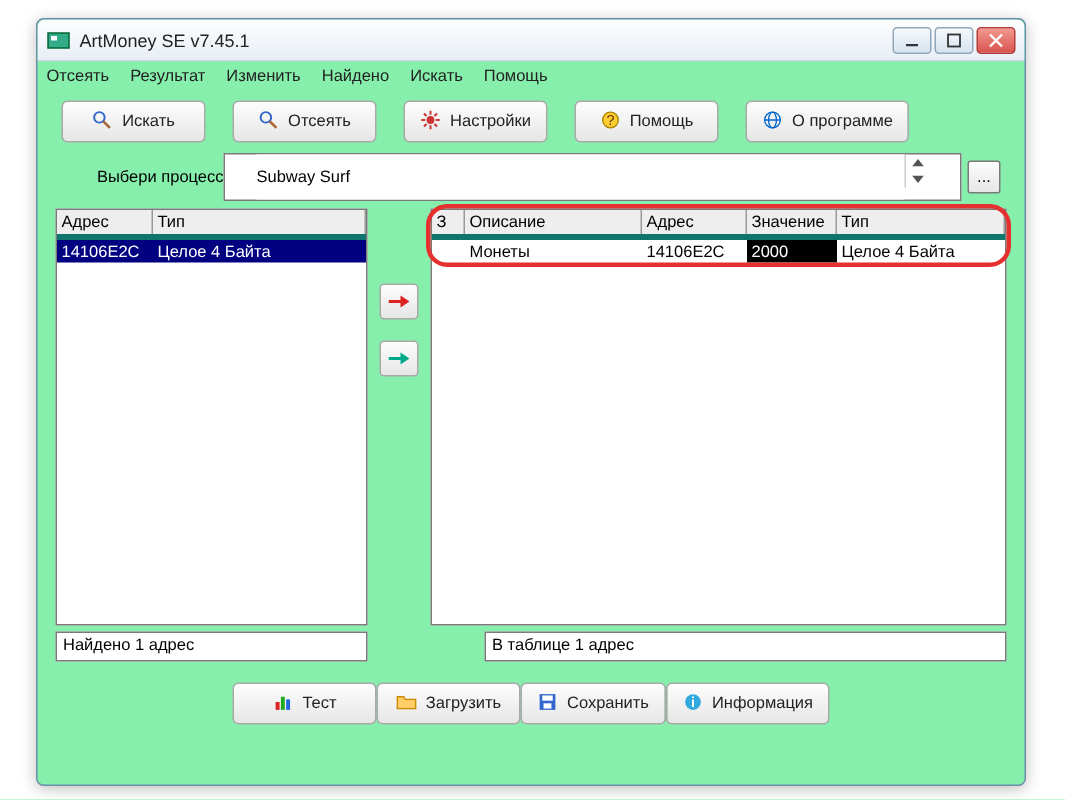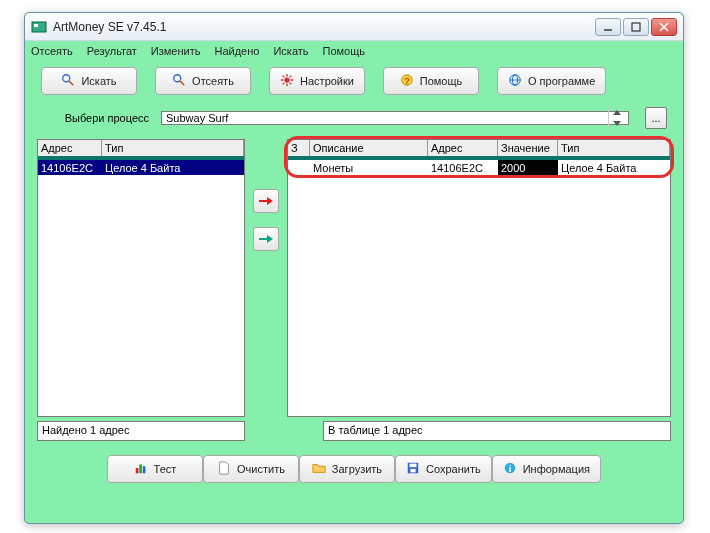--- a/index.html
+++ b/index.html
@@ -15,23 +15,23 @@
 .winbtn.close { background: linear-gradient(#f29a8f,#d9534f); border-color: #b33c38; color:#fff; }
 .winbtn svg { width: 10px; height: 10px; }
 
 .menubar { height: 20px; display: flex; align-items: center; padding: 0 6px; gap: 14px; color: #222; }
 .menubar span { cursor: default; }
 
 .toolbar { height: 40px; display: flex; align-items: center; padding: 4px 16px; gap: 18px; }
 .btn { height: 28px; min-width: 96px; padding: 0 10px; border: 1px solid #a9a9a9; border-radius: 4px; background: linear-gradient(#fdfdfd,#e6e6e6); display: flex; align-items: center; justify-content: center; gap: 6px; cursor: pointer; color:#222; }
 .btn svg { width: 14px; height: 14px; }
 
-.procrow { height: 34px; display: flex; align-items: center; padding: 0 16px; gap: 12px; }
+.procrow { height: 34px; display: flex; align-items: center; padding: 0 16px; }
 .procrow .lbl { width: 108px; text-align: right; }
-.procsel { flex: 1; height: 14px; border: 1px solid #7a7a7a; background: #fff; display: flex; align-items: center; padding: 0 4px; }
+.procsel { flex: 1; height: 32px; border: 1px solid #7a7a7a; background: #fff; display: flex; padding: 0 21px; }
 .procsel input { border: 0; outline: 0; flex: 1; font-size: 11px; }
 .spin { width: 16px; height: 22px; display: flex; flex-direction: column; border-left: 1px solid #ccc; }
 .spin div { flex:1; display:flex; align-items:center; justify-content:center; cursor:pointer; }
 .browse { width: 22px; height: 22px; border:1px solid #7a7a7a; border-radius:2px; background:linear-gradient(#fdfdfd,#e6e6e6); margin-left:4px; display:flex; align-items:center; justify-content:center; cursor:pointer;}
 
 .workspace { display: flex; padding: 4px 12px 2px; gap: 6px; height: 284px; }
 .panel { border: 1px solid #7a7a7a; background: #fff; display:flex; flex-direction:column; }
 .panel.left { width: 208px; }
 .panel.right { flex: 1; position: relative; }
 .hdrrow { display:flex; background:#eee; border-bottom:4px solid #0f766e; }
@@ -212,26 +212,20 @@
     <div class="btn">
         <span><svg viewBox="0 0 16 16">
             <rect x="2" y="8" width="3" height="6" fill="#d22"></rect>
             <rect x="6" y="4" width="3" height="10" fill="#2a2"></rect>
             <rect x="10" y="6" width="3" height="8" fill="#26d"></rect>
           </svg></span>
         <span>Тест</span>
       </div>
     <div class="btn">
         <span><svg viewBox="0 0 16 16">
-            <path d="M3 1h7l3 3v11H3Z" fill="#fff" stroke="#888"></path>
-          </svg></span>
-        <span>Очистить</span>
-      </div>
-    <div class="btn">
-        <span><svg viewBox="0 0 16 16">
             <path d="M1 4h5l1 2h8v7H1Z" fill="#fc6" stroke="#c80"></path>
           </svg></span>
         <span>Загрузить</span>
       </div>
     <div class="btn">
         <span><svg viewBox="0 0 16 16">
             <rect x="2" y="2" width="12" height="12" fill="#36c"></rect>
             <rect x="4" y="3" width="8" height="4" fill="#fff"></rect>
             <rect x="5" y="9" width="6" height="4" fill="#fff"></rect>
           </svg></span>

